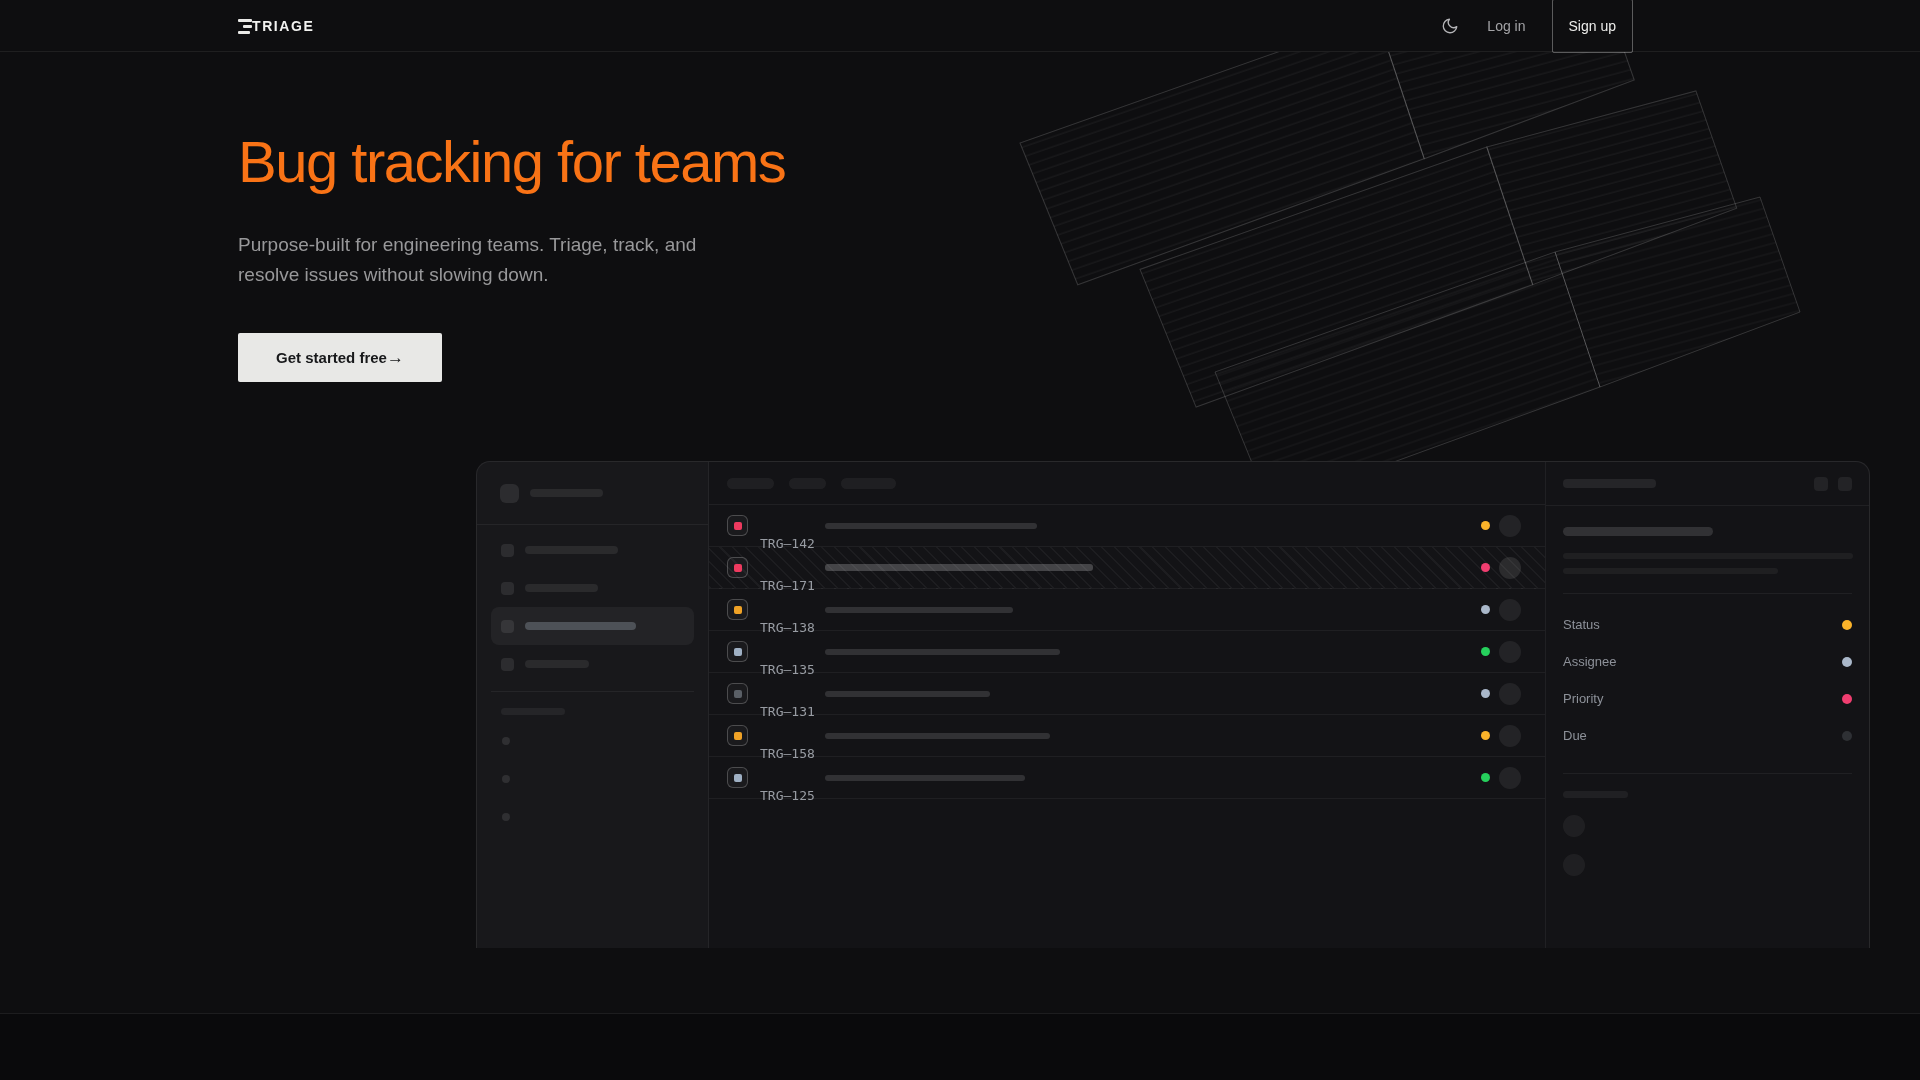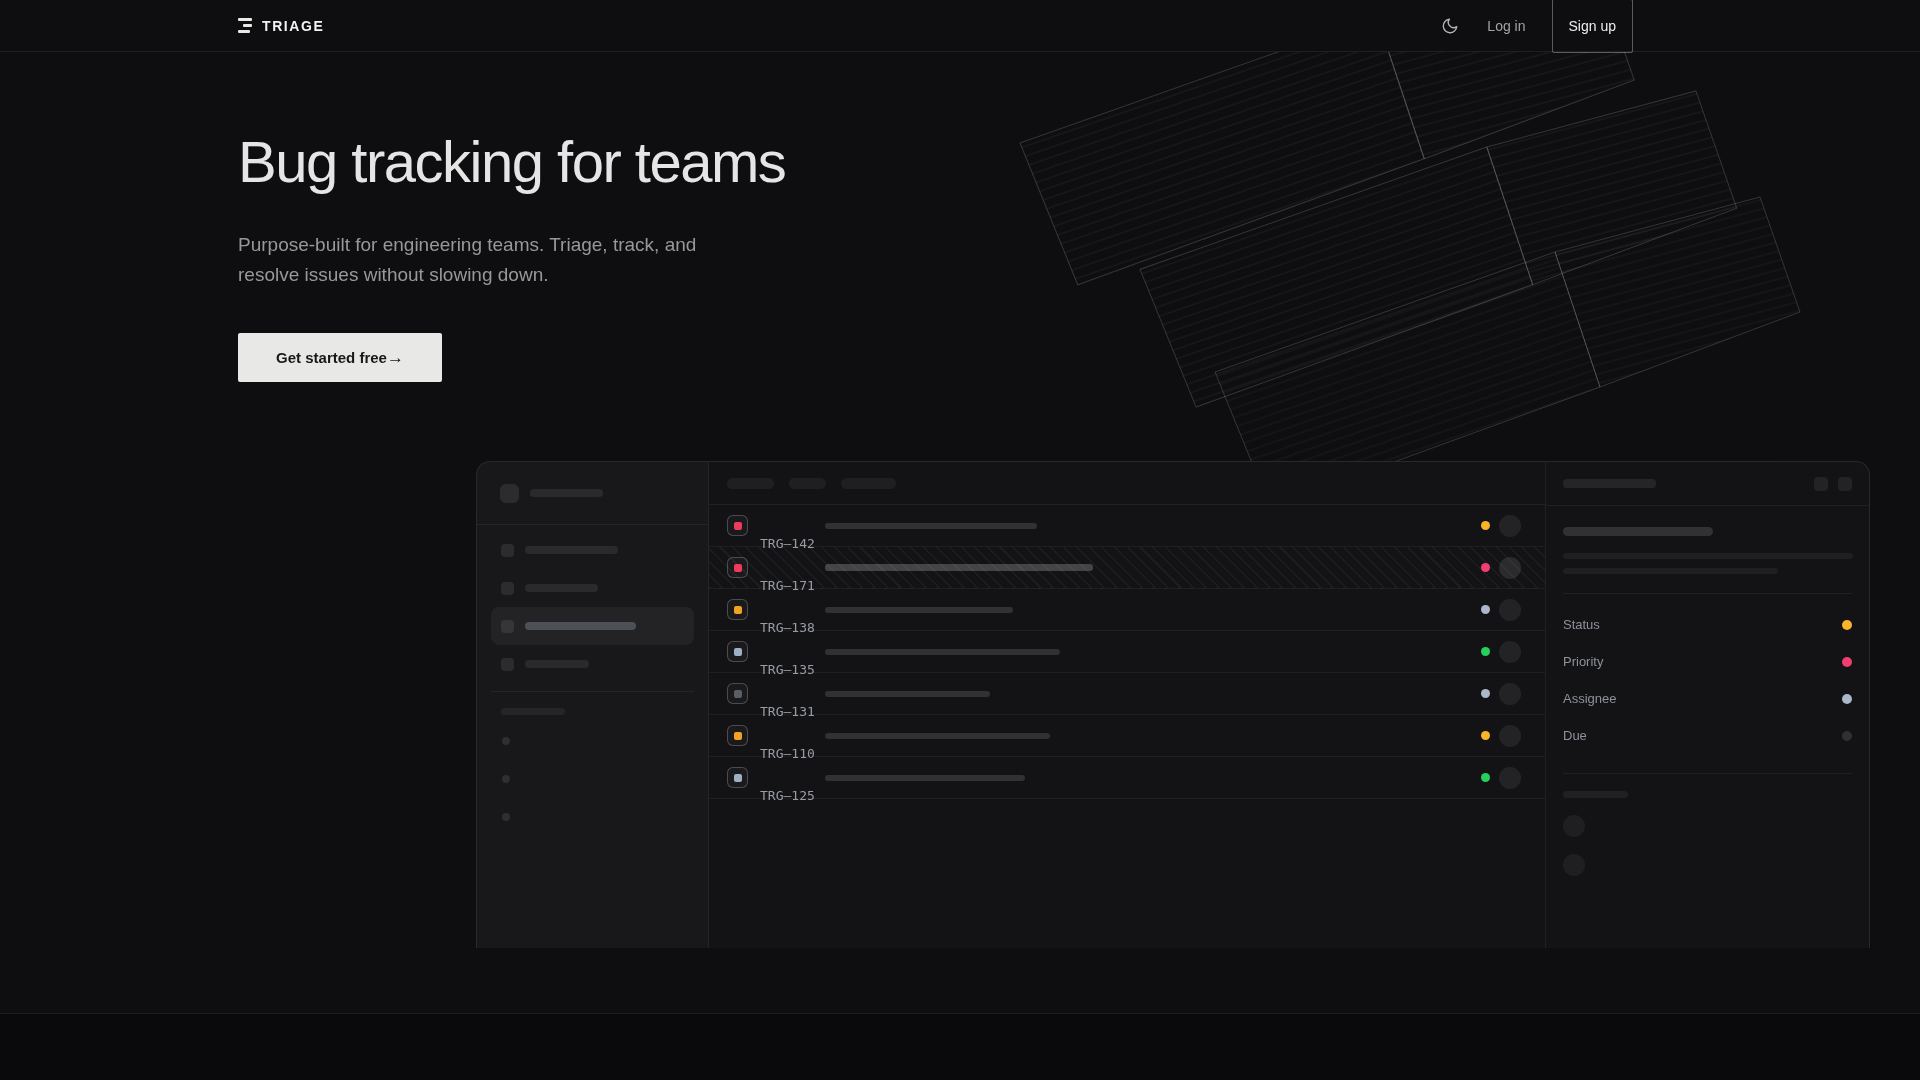--- a/index.html
+++ b/index.html
@@ -13,21 +13,21 @@
 
   
   .nav {
     position:relative; z-index:5;
     height:52px;
     display:flex; align-items:center;
     padding:0 287px 0 238px;
     border-bottom:1px solid rgba(255,255,255,0.07);
     background:#0e0e10;
   }
-  .brand { display:flex; align-items:flex-start; gap:10px; cursor:pointer; }
+  .brand { display:flex; align-items:flex-end; cursor:pointer; }
   .logo-icon { width:14px; height:15px; display:flex; flex-direction:column; justify-content:space-between; }
   .logo-icon i { display:block; height:3px; background:#e9e9e7; border-radius:1px; }
   .logo-icon i:nth-child(1){ width:14px; }
   .logo-icon i:nth-child(2){ width:9px; align-self:flex-end; }
   .logo-icon i:nth-child(3){ width:12px; }
   .brand-name { font-size:14px; font-weight:bold; letter-spacing:1.6px; color:#f2f2f0; }
   .nav-right { margin-left:auto; display:flex; align-items:center; gap:26px; }
   .theme-btn { width:22px; height:22px; display:flex; align-items:center; justify-content:center; cursor:pointer; }
   .nav-login { font-size:14px; color:#a3a3a6; cursor:pointer; }
   .nav-signup {
@@ -42,21 +42,21 @@
   .bg-art {
     position:absolute; left:0; top:52px; width:1920px; height:470px;
     overflow:hidden; pointer-events:none; z-index:1;
   }
 
   
   .hero { position:relative; z-index:2; padding-left:238px; }
   .hero h1 {
     margin-top:78px;
     font-size:58px; line-height:64px; font-weight:500;
-    letter-spacing:-1.5px; color:#e5e5e5;
+    letter-spacing:-1.5px; color:#f97316;
   }
   .hero p {
     margin-top:36px;
     font-size:19px; line-height:30px; color:#98989a;
     max-width:470px;
   }
   .cta {
     margin-top:43px;
     width:204px; height:49px;
     display:flex; align-items:center; justify-content:center; gap:0;
@@ -291,21 +291,21 @@
             <div class="row-id">TRG–131</div>
             <div class="row-title" style="width: 165px;"></div>
             <div class="row-spacer"></div>
             <div class="status-dot" style="background: rgb(170, 184, 202);"></div>
             <div class="row-avatar"></div>
           </div>
           <div class="row">
             <div class="type-icon">
               <i style="background: rgb(240, 162, 38);"></i>
             </div>
-            <div class="row-id">TRG–110</div>
+            <div class="row-id">TRG–158</div>
             <div class="row-title" style="width: 225px;"></div>
             <div class="row-spacer"></div>
             <div class="status-dot" style="background: rgb(251, 179, 42);"></div>
             <div class="row-avatar"></div>
           </div>
           <div class="row">
             <div class="type-icon">
               <i style="background: rgb(159, 176, 196);"></i>
             </div>
             <div class="row-id">TRG–125</div>
@@ -329,26 +329,26 @@
         <div class="p-title"></div>
         <div class="p-line l1"></div>
         <div class="p-line l2"></div>
         <div class="p-div"></div>
         <div class="fields" id="fields">
             <div class="field">
               <div class="field-label">Status</div>
               <div class="field-dot" style="background: rgb(251, 179, 42);"></div>
             </div>
             <div class="field">
+              <div class="field-label">Assignee</div>
+              <div class="field-dot" style="background: rgb(170, 184, 202);"></div>
+            </div>
+            <div class="field">
               <div class="field-label">Priority</div>
               <div class="field-dot" style="background: rgb(240, 62, 112);"></div>
-            </div>
-            <div class="field">
-              <div class="field-label">Assignee</div>
-              <div class="field-dot" style="background: rgb(170, 184, 202);"></div>
             </div>
             <div class="field">
               <div class="field-label">Due</div>
               <div class="field-dot" style="background: rgb(46, 48, 52);"></div>
             </div>
           </div>
         <div class="p-div"></div>
         <div class="p-label"></div>
         <div class="p-circle"></div>
         <div class="p-circle"></div>

